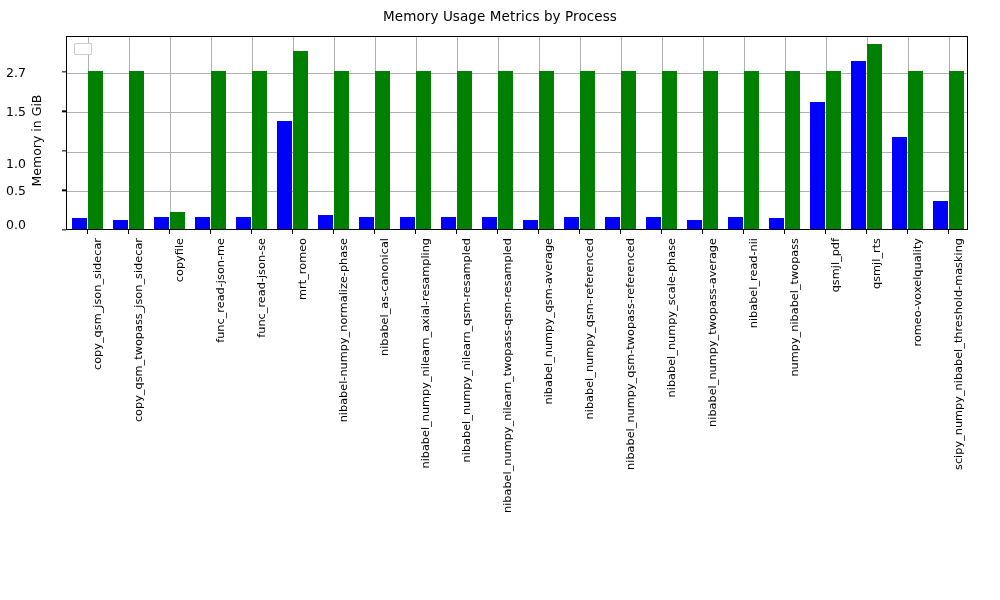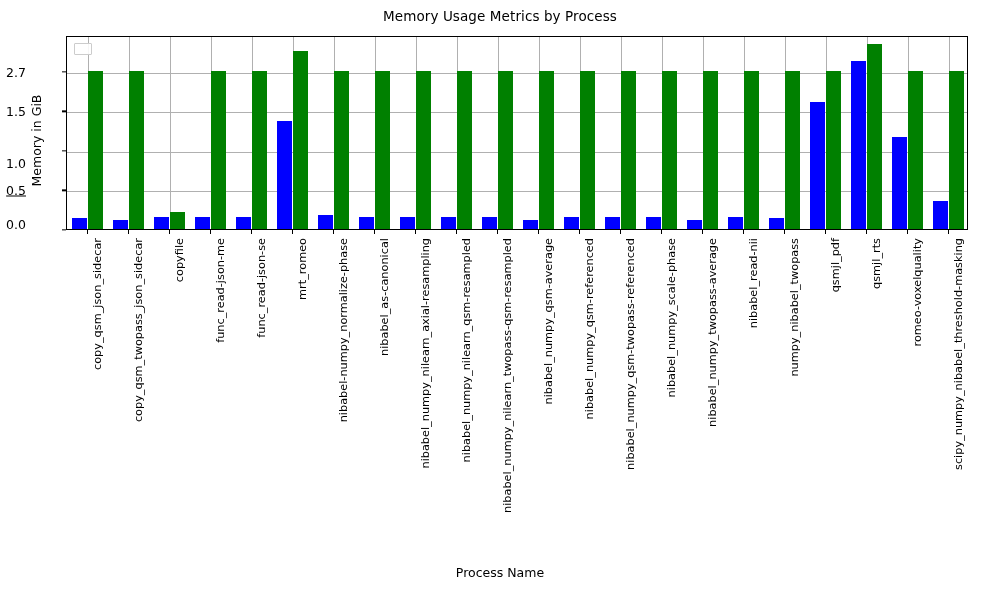--- a/index.html
+++ b/index.html
@@ -160,21 +160,21 @@
 
   <div id="chart-title">Memory Usage Metrics by Process</div>
 
   <div id="ylabel-wrap">
     <div id="ylabel">Memory in GiB</div>
   </div>
 
   <div id="yticks">
       <div class="ytick-label" style="top: 224px;">0.0</div>
       <div class="ytick-mark" style="top: 230px;"></div>
-      <div class="ytick-label" style="top: 190.408px; text-decoration: underline;">0.5</div>
+      <div class="ytick-label" style="top: 190.408px;">0.5</div>
       <div class="ytick-mark" style="top: 190.408px;"></div>
       <div class="ytick-label" style="top: 155px; margin-top: 8px;">1.0</div>
       <div class="ytick-mark" style="top: 150.816px;"></div>
       <div class="ytick-label" style="top: 111px;">1.5</div>
       <div class="ytick-mark" style="top: 111.224px;"></div>
       <div class="ytick-label" style="top: 71.6327px;">2.7</div>
       <div class="ytick-mark" style="top: 71.6327px;"></div>
     </div>
   <div id="xticks">
       <div class="xtick-mark" style="left: 86.5px;"></div>
@@ -298,14 +298,13 @@
         <div class="bar" title="Max rss_GiB: 1.16" style="left: 824.715px; width: 15.785px; height: 91.8531px; background: rgb(0, 0, 255);"></div>
         <div class="bar" title="Memory Requested: 2" style="left: 840.5px; width: 15.785px; height: 158.367px; background: rgb(0, 128, 0);"></div>
         <div class="bar" title="Max rss_GiB: 0.35" style="left: 865.715px; width: 15.785px; height: 27.7143px; background: rgb(0, 0, 255);"></div>
         <div class="bar" title="Memory Requested: 2" style="left: 881.5px; width: 15.785px; height: 158.367px; background: rgb(0, 128, 0);"></div>
       </div>
   </div>
 
   <div id="legend">
     </div>
 
-  <div id="xlabel">Process Name</div>
 </div>
 
 </body></html>

